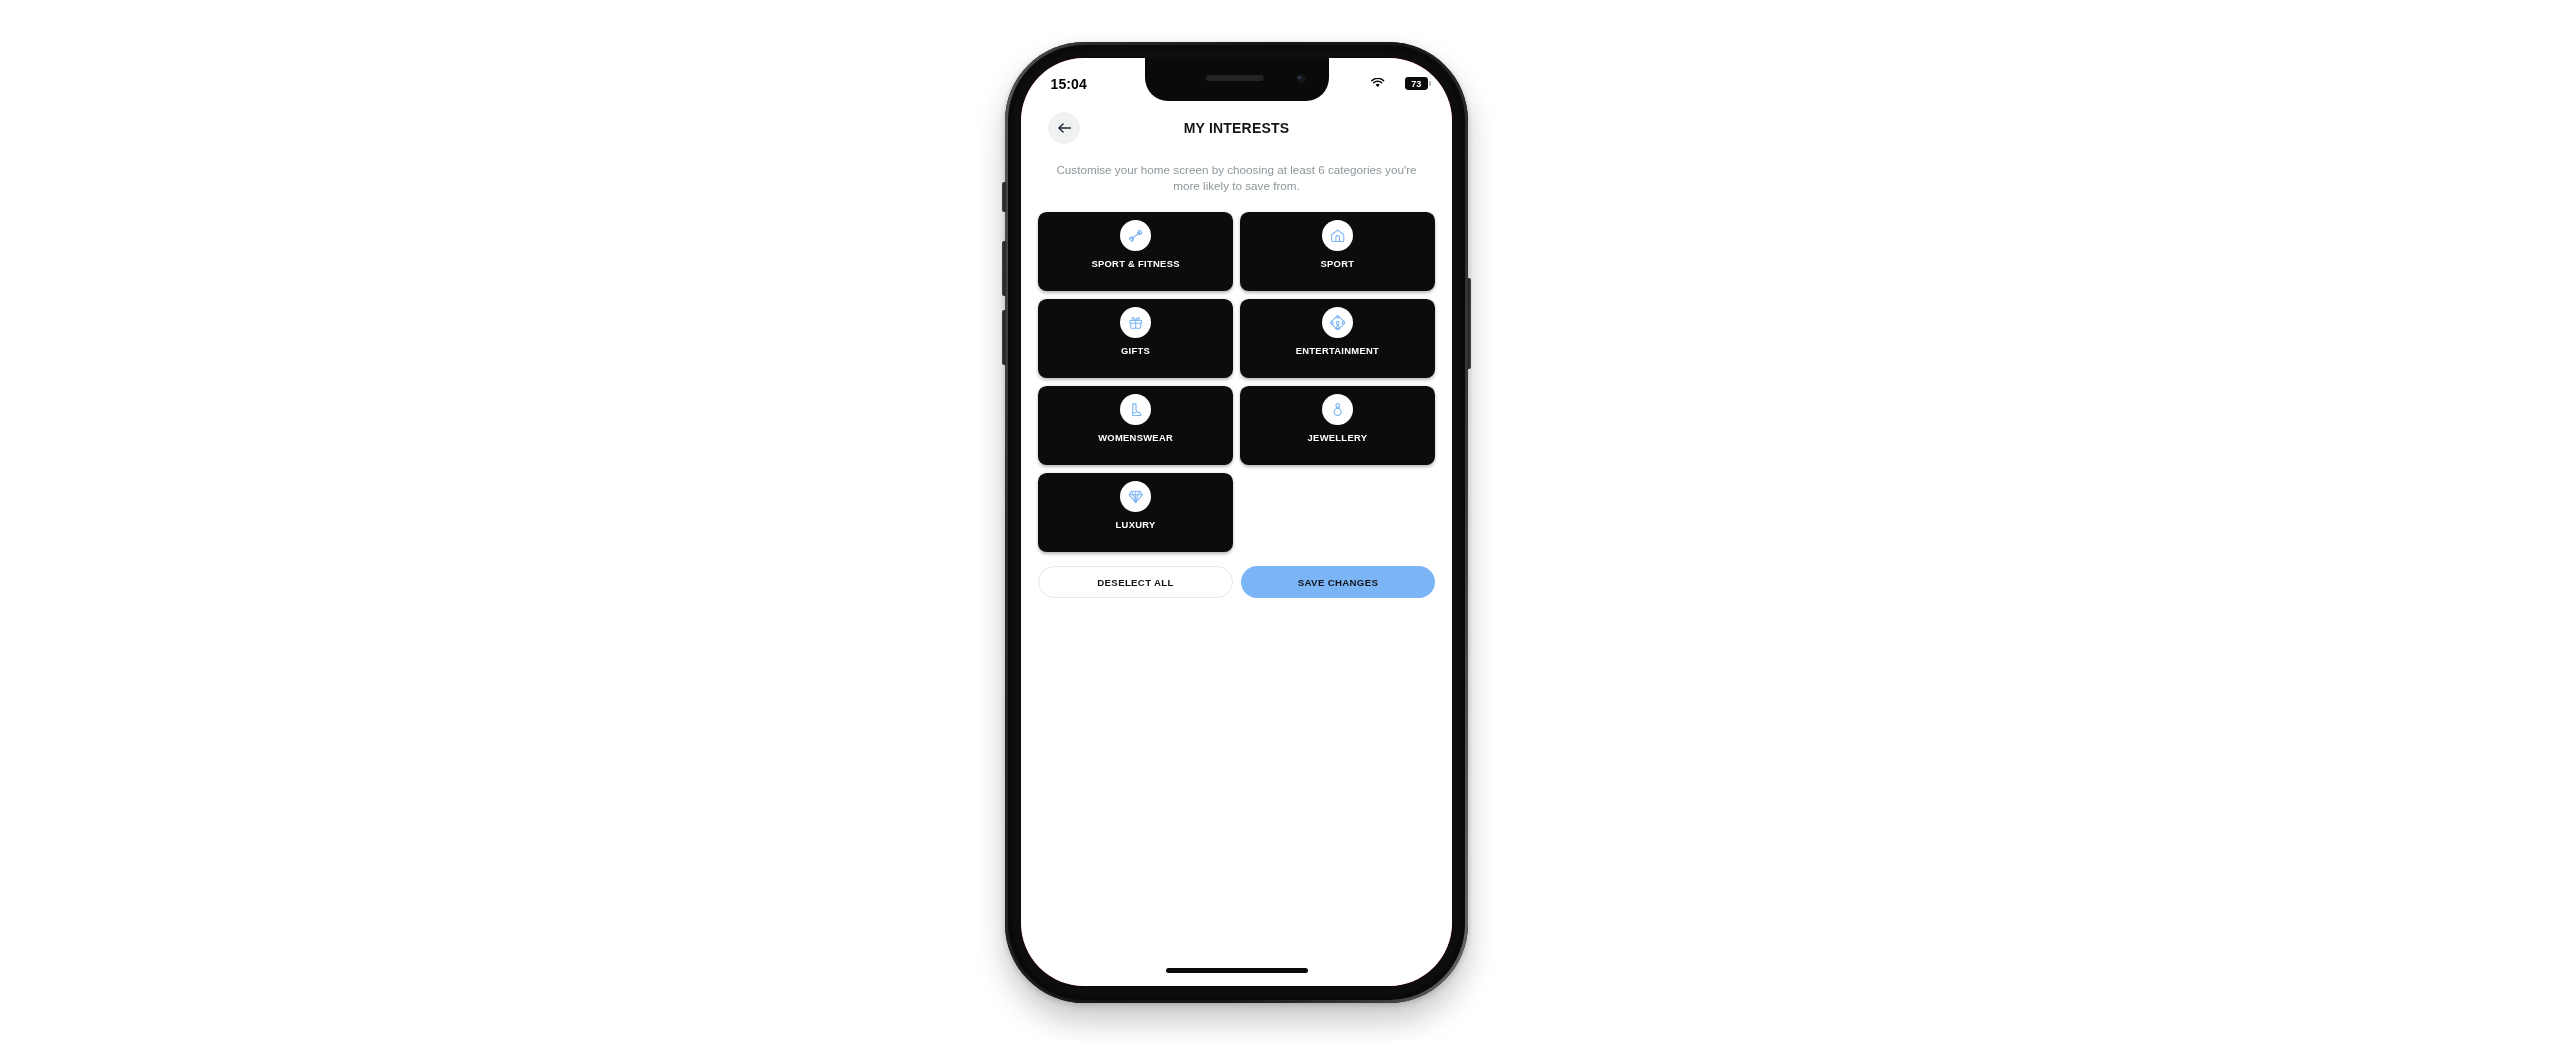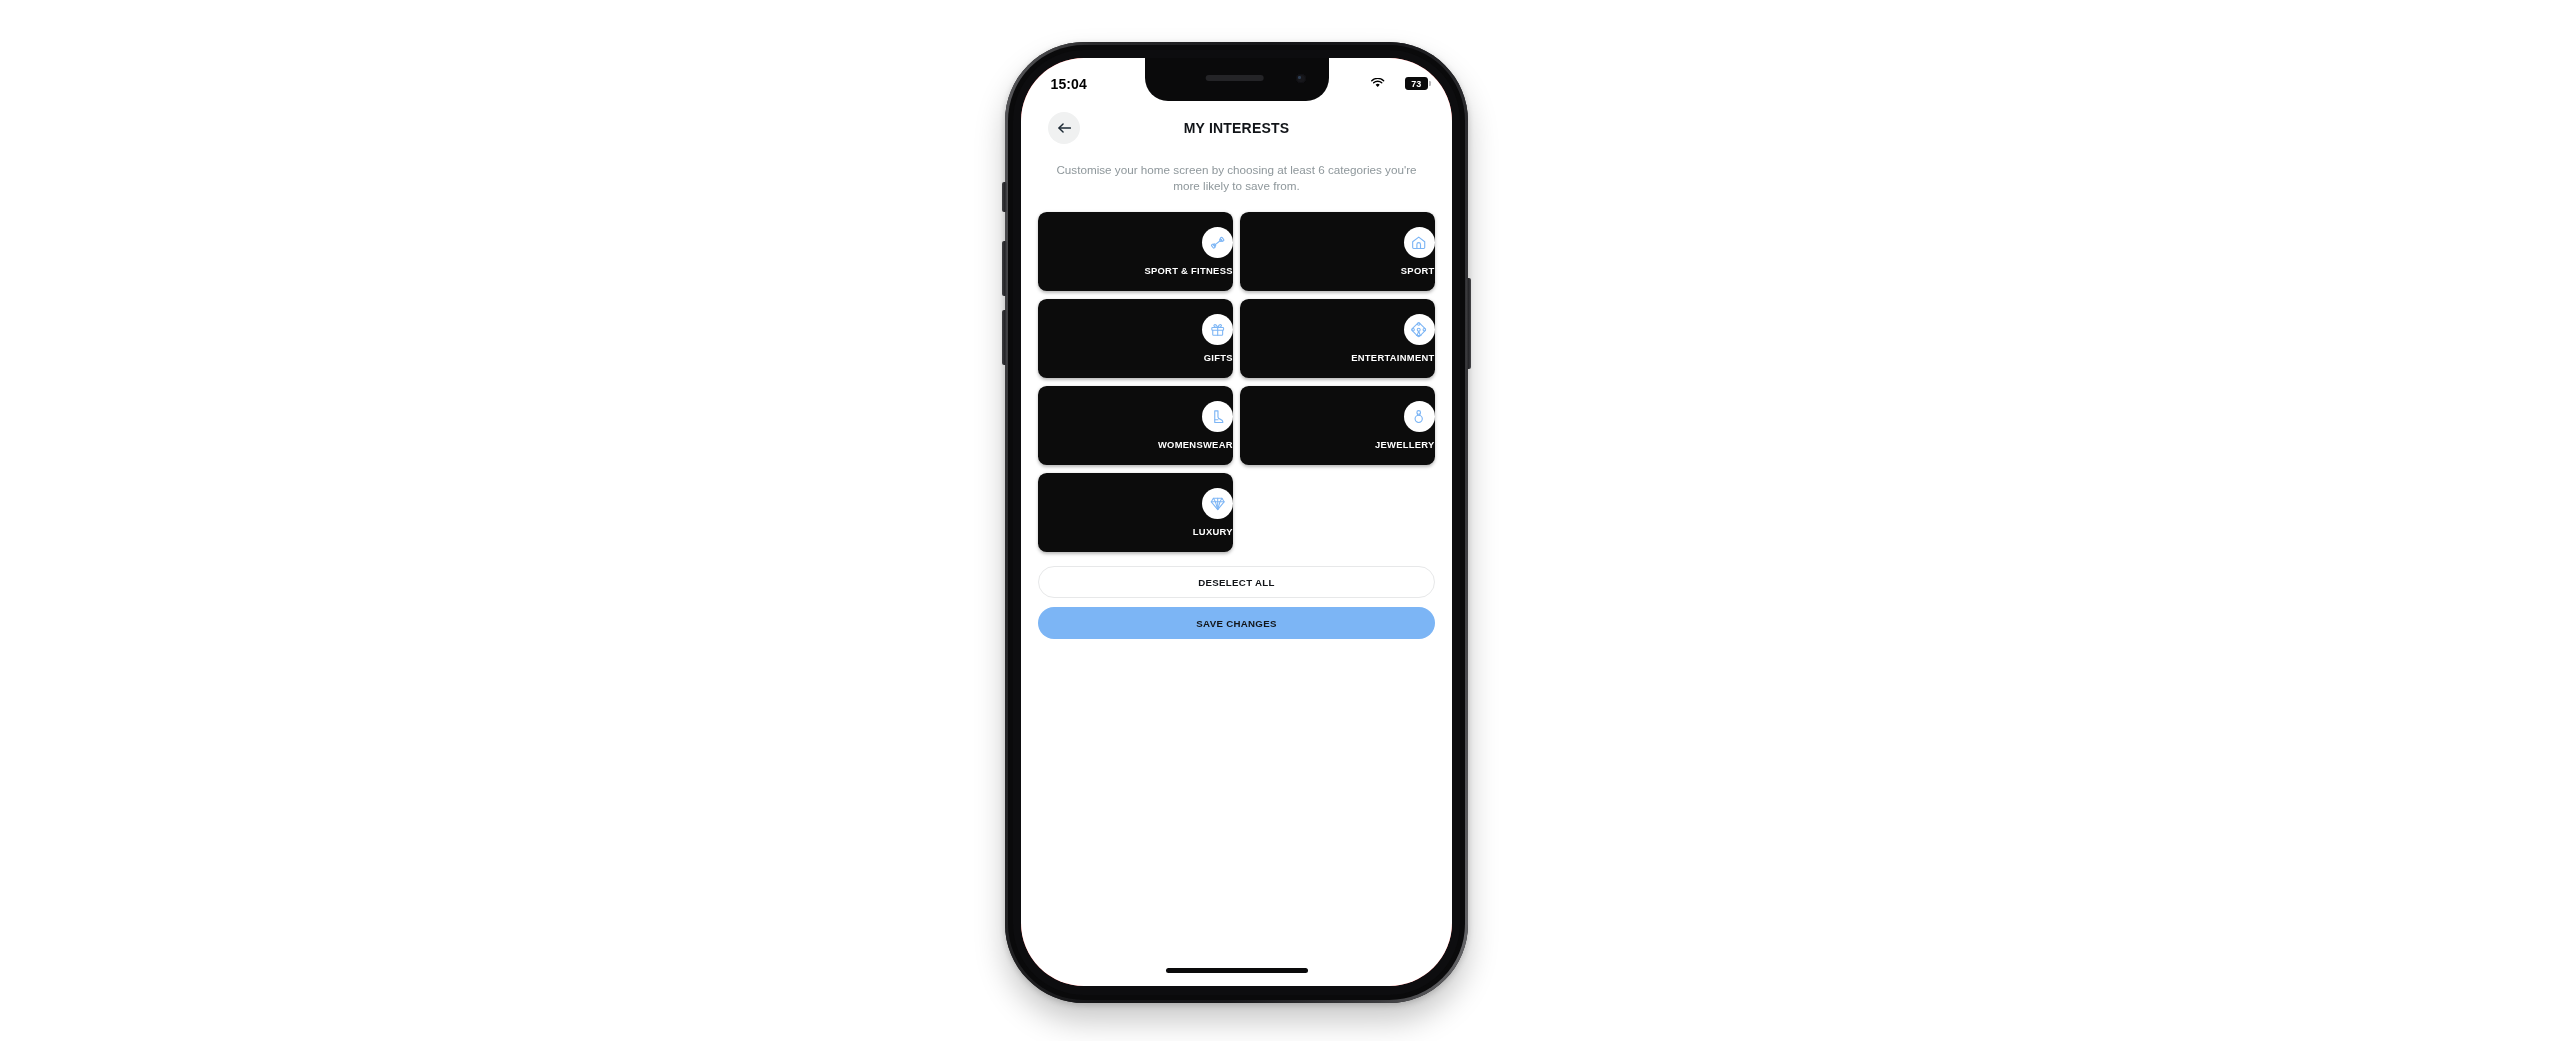--- a/index.html
+++ b/index.html
@@ -234,23 +234,23 @@
     grid-template-columns: 1fr 1fr;
     gap: 8px 7.4px;
   }
   .card {
     position: relative;
     height: 79px;
     border-radius: 8.7px;
     background: #0c0c0c;
     display: flex;
     flex-direction: column;
-    align-items: flex-end;
+    align-items: center;
     justify-content: flex-start;
-    padding-top: 15px;
+    padding-top: 8px;
     cursor: pointer;
     box-shadow: 0 1.3px 3.4px rgba(0,0,0,0.28);
   }
   .card-icon {
     width: 31px; height: 31px;
     border-radius: 50%;
     background: #ffffff;
     display: flex;
     align-items: center;
     justify-content: center;
@@ -265,21 +265,21 @@
     color: #ffffff;
     text-align: center;
     font-stretch: condensed;
     line-height: 1;
   }
 
   
   .actions {
     margin: 14px 17.4px 0 17.4px;
     display: flex;
-    flex-direction: column;
+    flex-direction: row;
     gap: 8.7px;
   }
   .btn-pill {
     height: 32px;
     border-radius: 17.4px;
     display: flex;
     align-items: center;
     justify-content: center;
     font-size: 9.7px;
     font-weight: 800;

